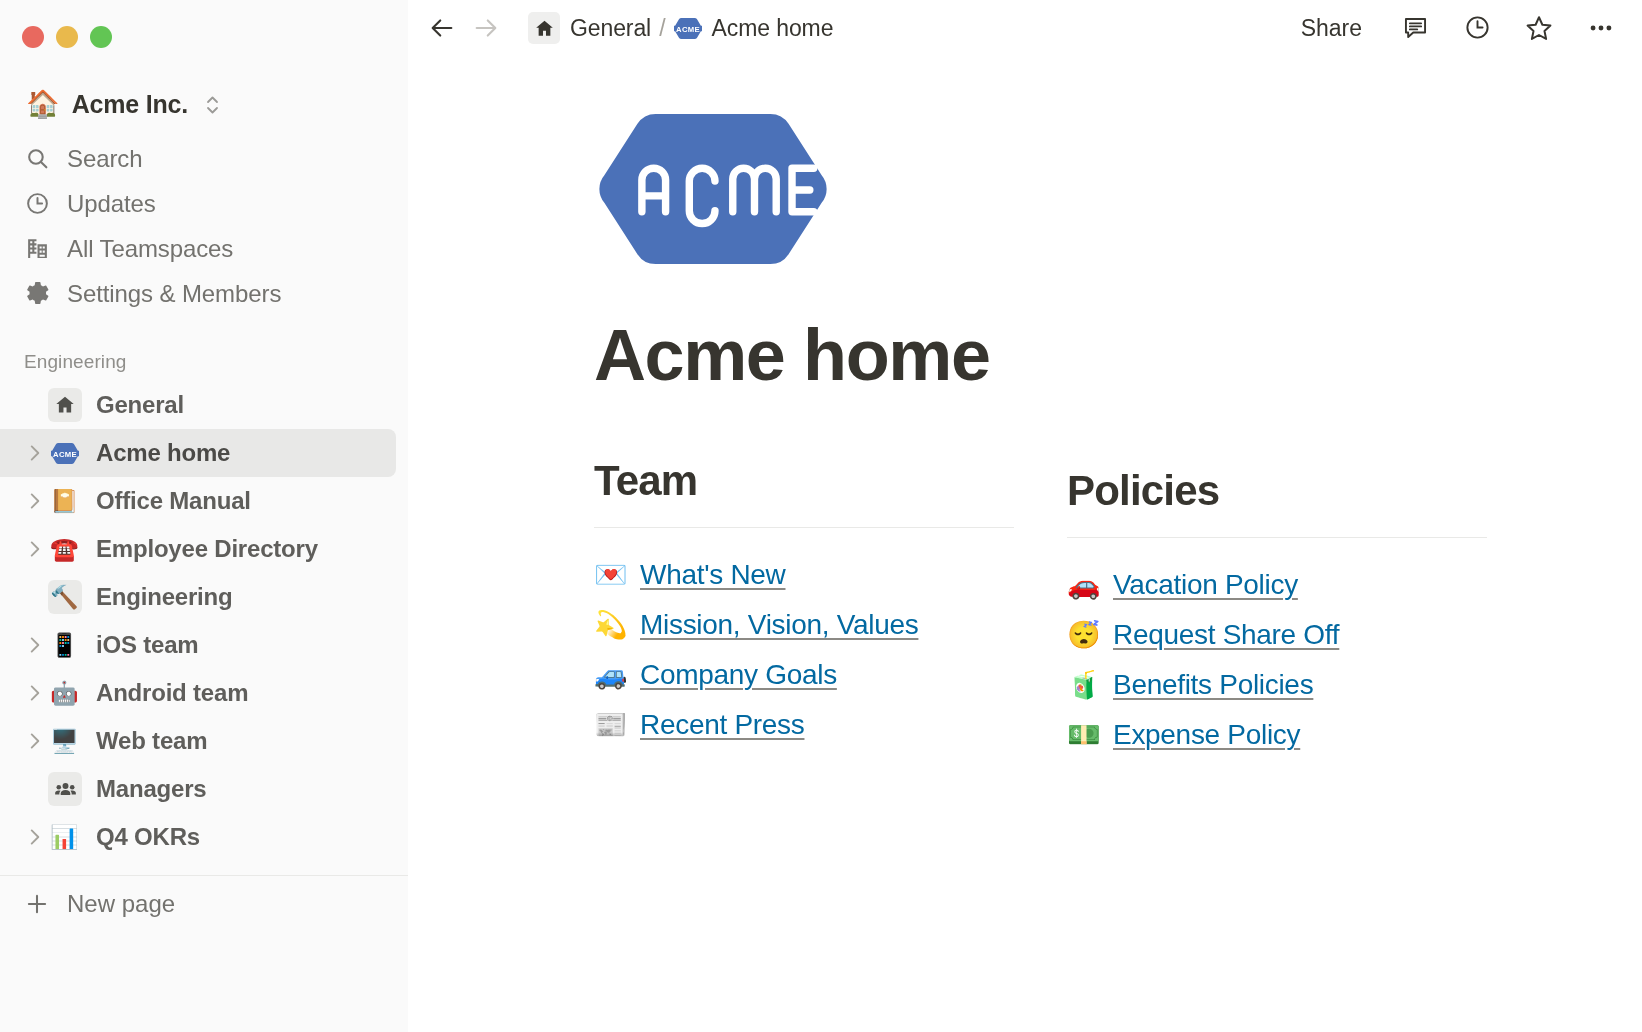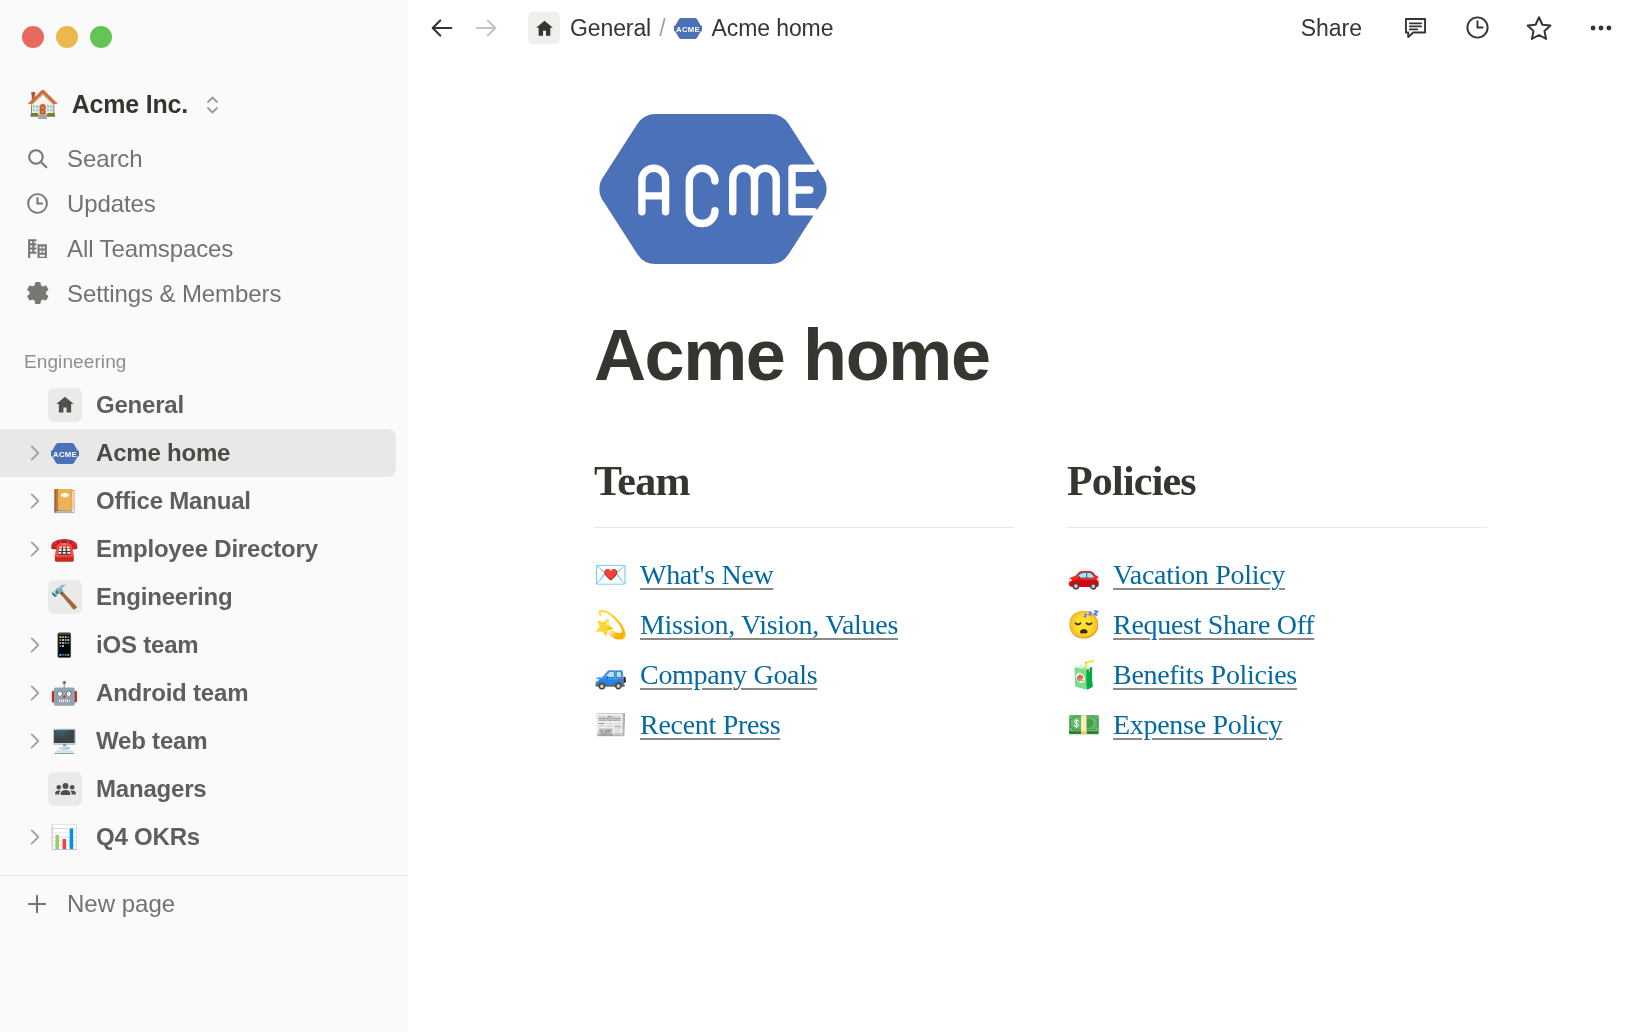--- a/index.html
+++ b/index.html
@@ -261,24 +261,23 @@
     font-size: 72px;
     font-weight: 700;
     color: #37352f;
     letter-spacing: -1.4px;
     line-height: 1.1;
     margin-bottom: 62px;
   }
   .columns {
     display: flex;
     gap: 0;
-    font-family: Liberation Serif, serif;
   }
   .column { width: 420px; }
-  .column + .column { margin-left: 53px; }
+  .column + .column { margin-left: 53px; margin-top: 10px; }
 
   .col-heading {
     font-size: 42px;
     font-weight: 700;
     color: #37352f;
     letter-spacing: -0.8px;
     margin-bottom: 22px;
   }
   .col-rule {
     height: 1px;

